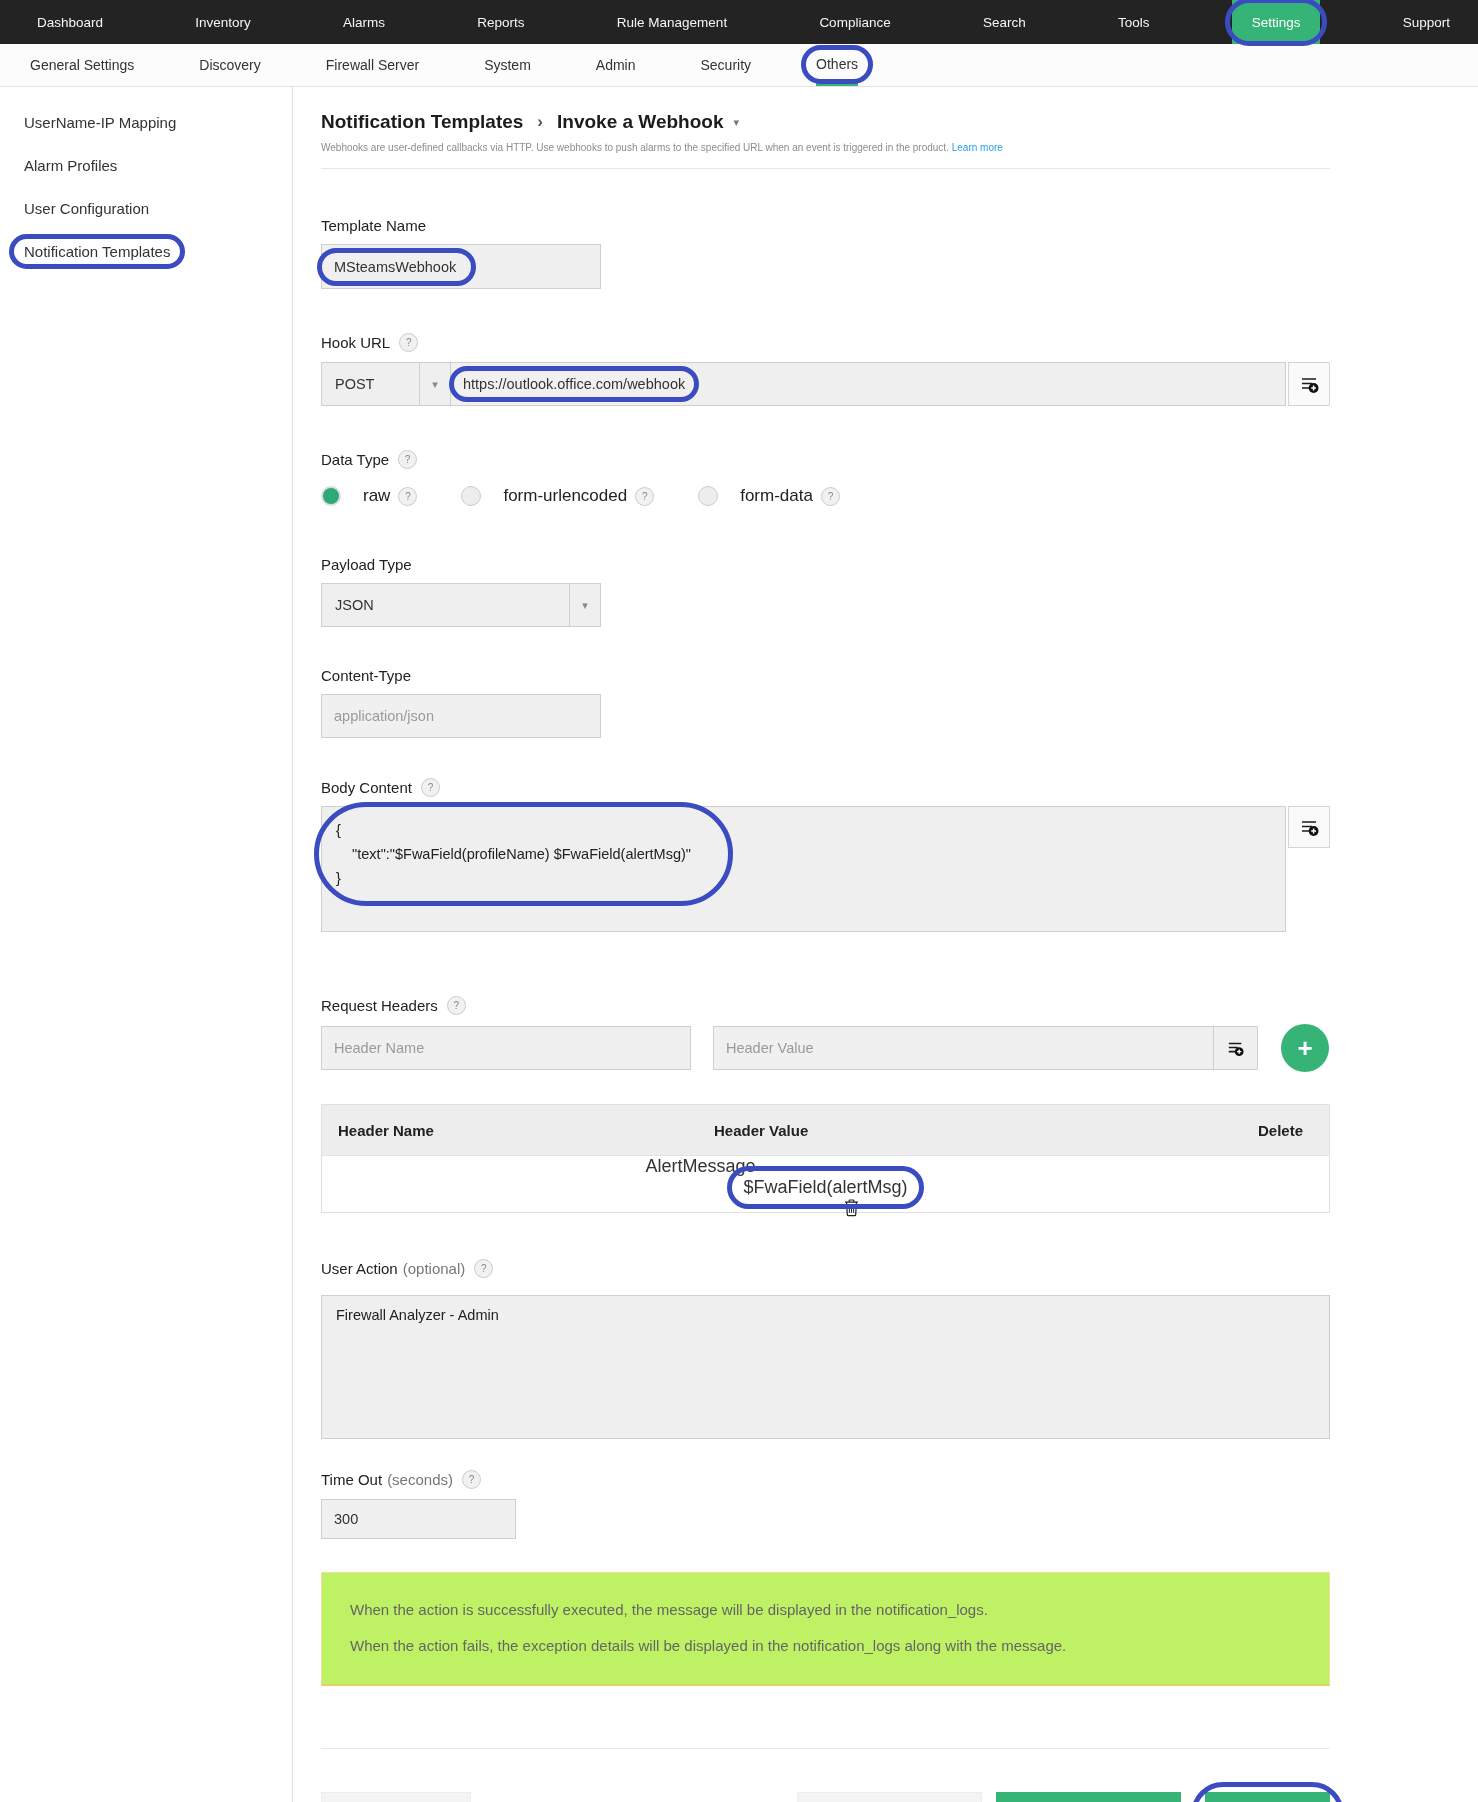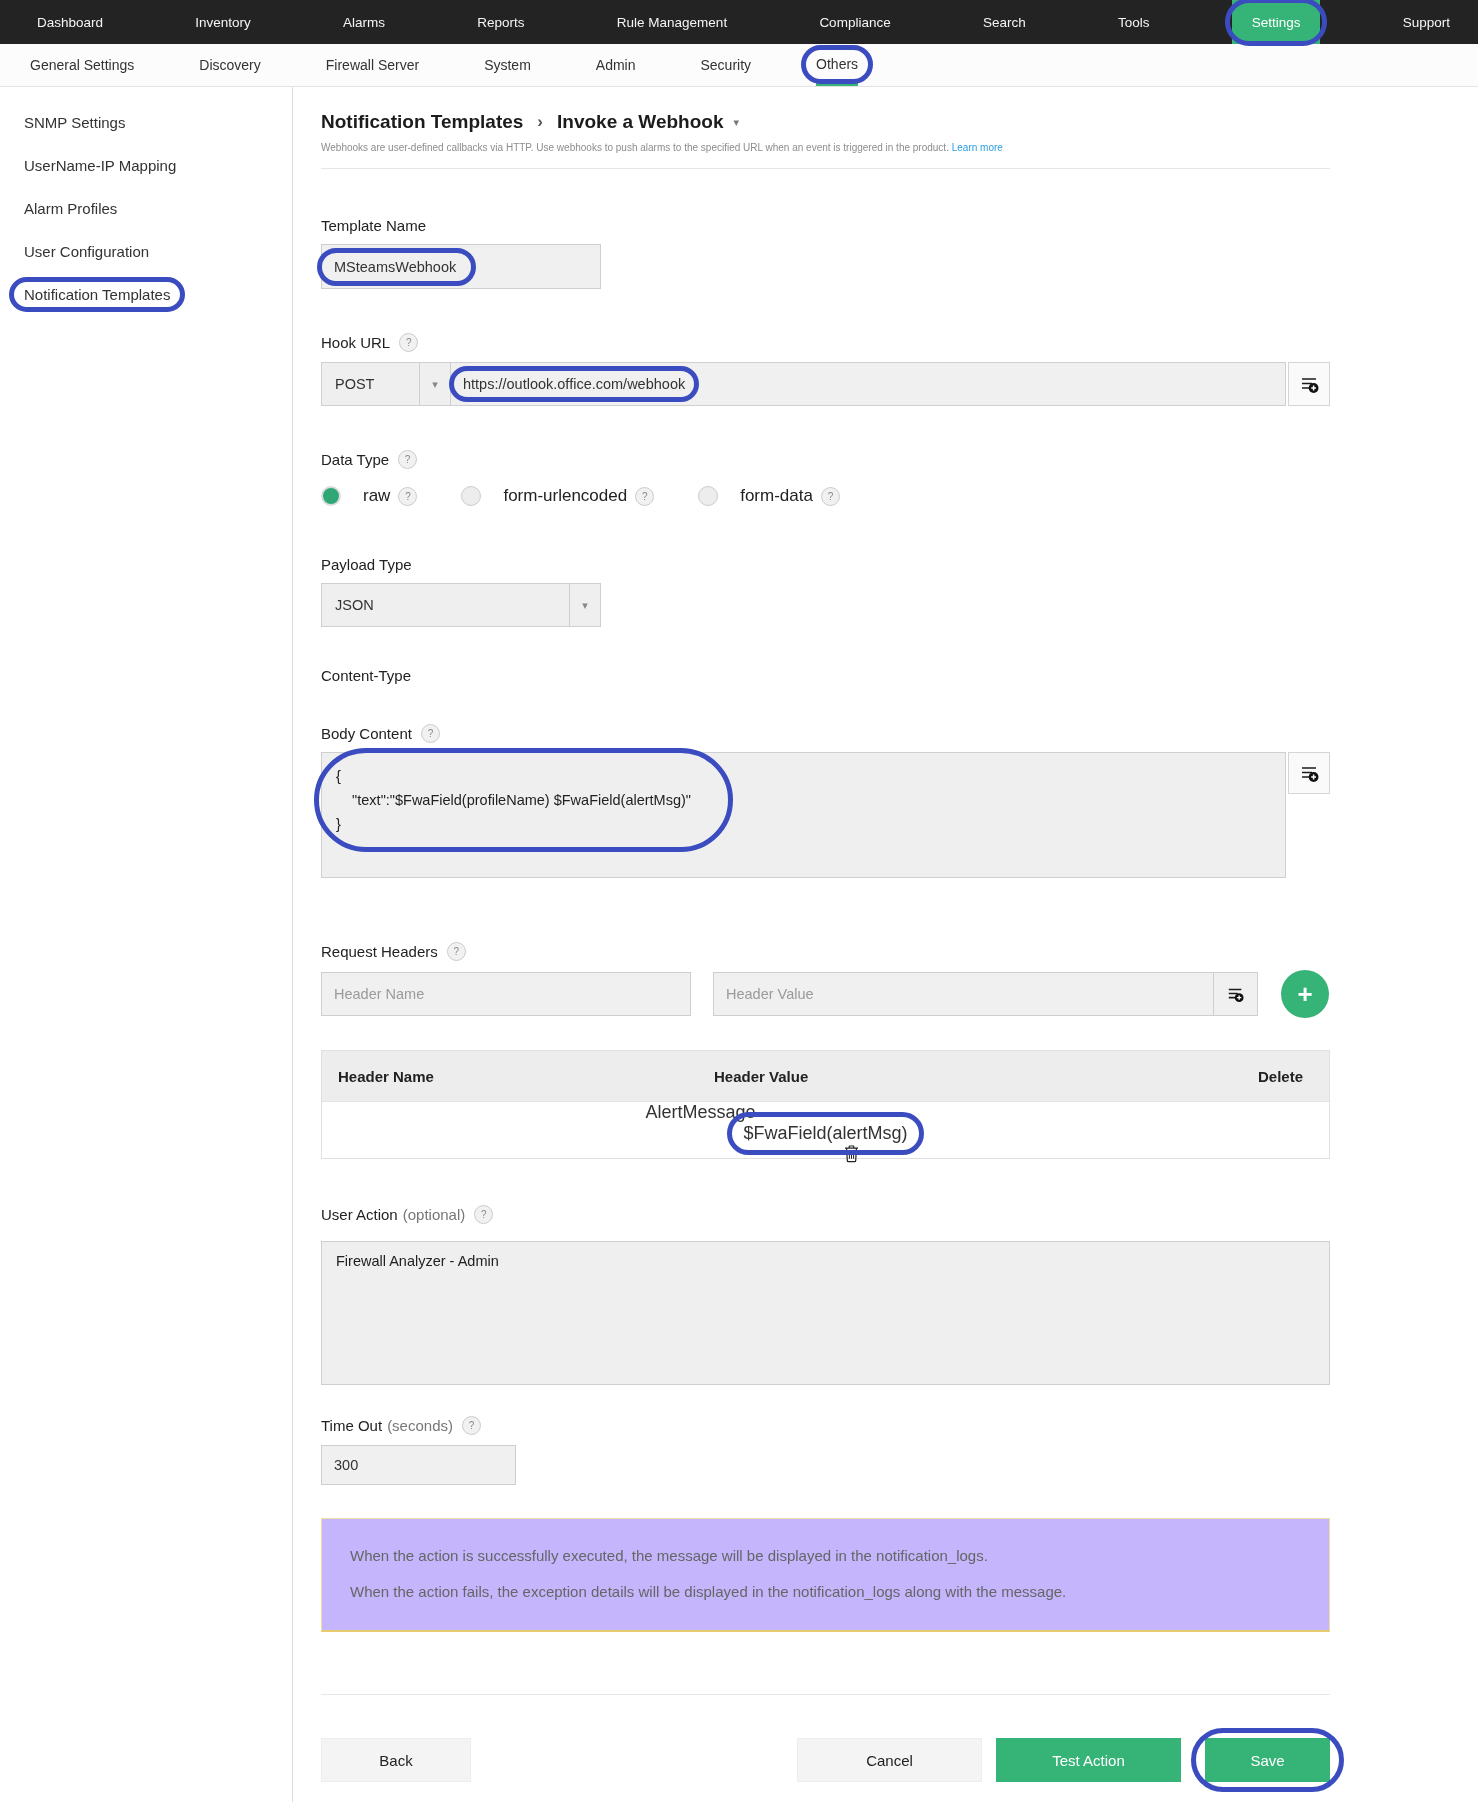--- a/index.html
+++ b/index.html
@@ -80,21 +80,21 @@
   .tbl-head{display:flex;background:#ededed;height:50px;align-items:center;font-size:15px;font-weight:bold;color:#222;}
   .tbl-row{display:flex;background:#fff;height:56px;align-items:center;font-size:18px;color:#333;border-top:1px solid #e4e4e4;flex-direction:column;}
   .col-name{width:392px;padding-left:16px;box-sizing:border-box;}
   .col-val{flex:1;}
   .col-val .rel{position:relative;display:inline-block;}
   .col-del{width:120px;text-align:right;padding-right:26px;box-sizing:border-box;}
   .trash{cursor:pointer;display:inline-block;}
 
   
   .timeout-inp{width:195px;height:40px;}
-  .info-box{margin-top:33px;background:#c4b5fd;border:1px solid #f0dfa0;border-bottom:2px solid #e7cd6e;
+  .info-box{margin-top:33px;background:#bef264;border:1px solid #f0dfa0;border-bottom:2px solid #e7cd6e;
             padding:28px 16px 30px 28px;}
   .info-line{font-size:15px;color:#666;}
   .info-line + .info-line{margin-top:19px;}
   .btn-divider{border-top:1px solid #e8e8e8;margin-top:62px;}
   .btn-row{display:flex;align-items:center;margin-top:43px;}
   .btn{height:44px;display:flex;align-items:center;justify-content:center;font-size:15px;cursor:pointer;box-sizing:border-box;}
   .btn-gray{background:#f4f4f4;color:#222;border:1px solid #ededed;}
   .btn-green{background:#36b376;color:#fff;border:none;}
   .btn-back{width:150px;}
   .btn-cancel{width:185px;margin-left:auto;}
@@ -135,21 +135,20 @@
     <div class="subnav-item">Security</div>
     <div class="subnav-item active">
       <span>Others</span>
       <i class="ann" style="top:1px;bottom:-1px;left:-15px;right:-15px;"></i>
     </div>
   </div>
 
   <div class="content-wrap">
 
     <div class="sidebar">
-      <div class="side-item"><span class="txt">SNMP Settings</span></div>
       <div class="side-item"><span class="txt">UserName-IP Mapping</span></div>
       <div class="side-item"><span class="txt">Alarm Profiles</span></div>
       <div class="side-item"><span class="txt">User Configuration</span></div>
       <div class="side-item">
         <span class="txt">
           <span>Notification Templates</span>
           <i class="ann" style="top:-9px;bottom:-9px;left:-15px;right:-15px;"></i>
         </span>
       </div>
     </div>
@@ -227,20 +226,23 @@
       <div class="field-label" style="margin-top:50px;">
         <span>Payload Type</span>
       </div>
       <div class="select">
         <span class="s-label">JSON</span>
         <span class="caret-box">▾</span>
       </div>
 
       <div class="field-label" style="margin-top:40px;">
         <span>Content-Type</span>
+      </div>
+      <div class="inp w-small" style="height:44px;">
+        <span class="placeholder">application/json</span>
       </div>
 
       <div class="field-label" style="margin-top:40px;">
         <span>Body Content</span>
         <span class="help">?</span>
       </div>
       <div class="ta-row">
         <div class="textarea ta-body">
           <span class="json-block">
             <div class="ta-line">{</div>

